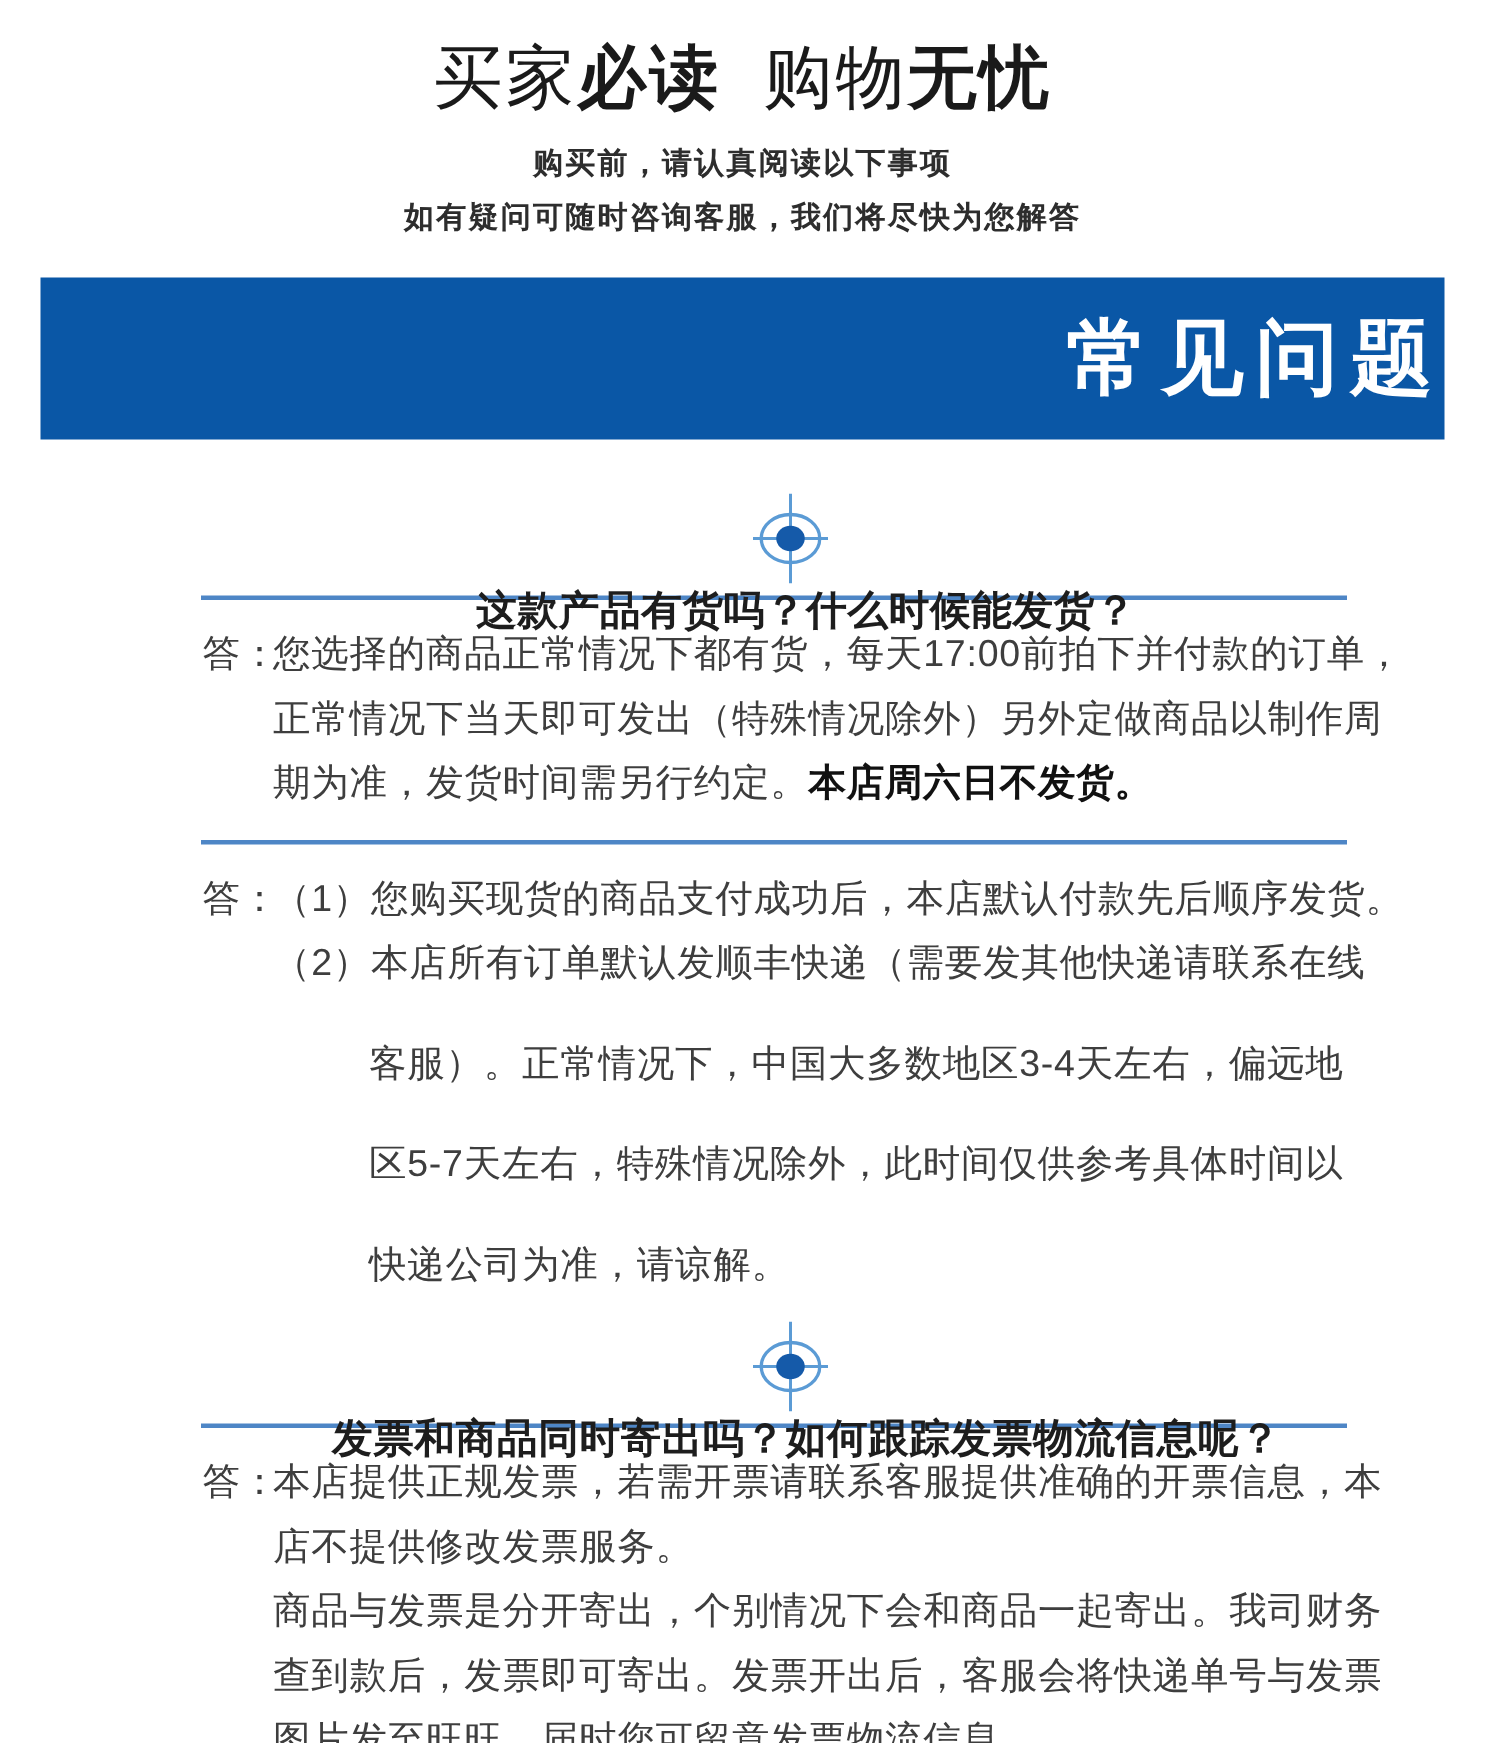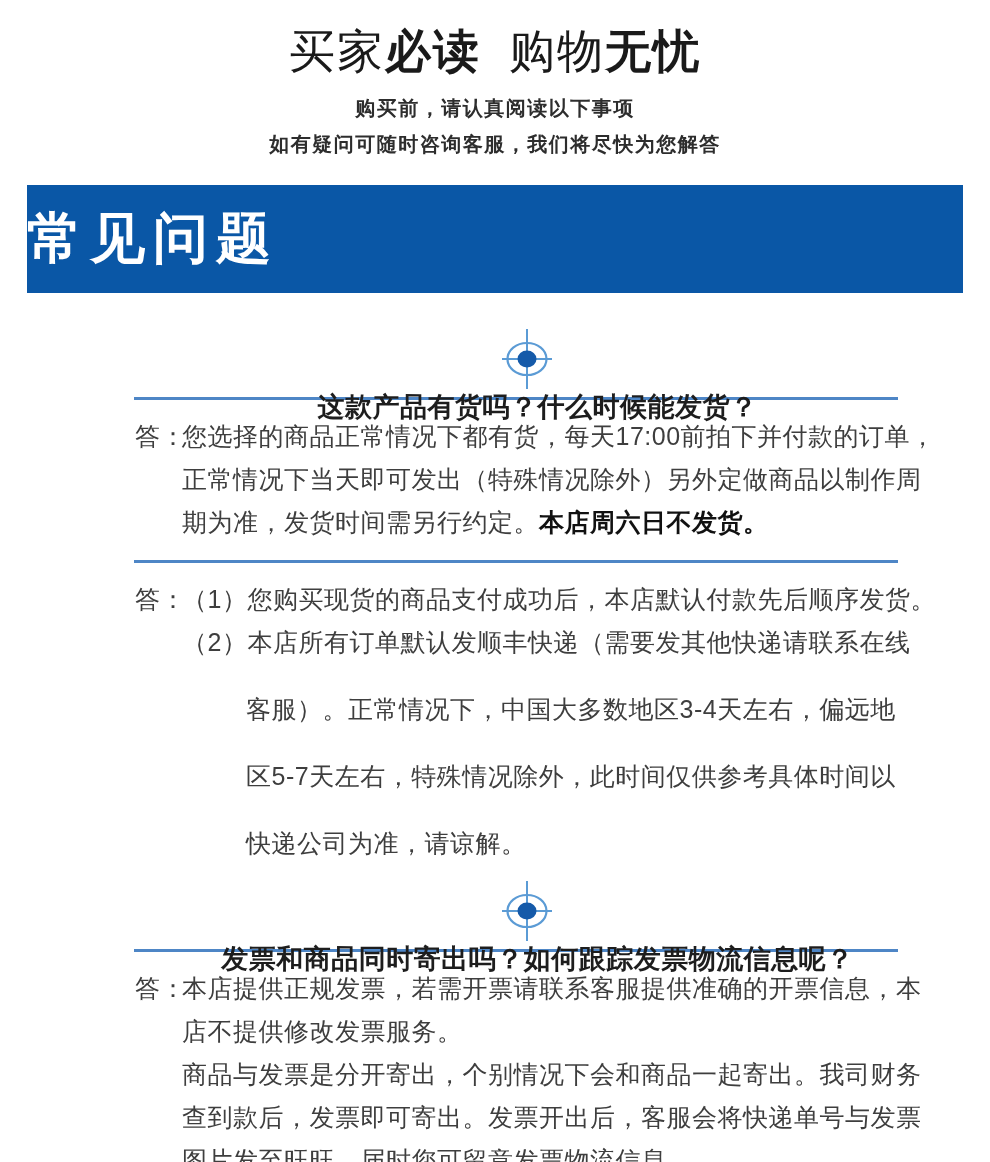--- a/index.html
+++ b/index.html
@@ -46,21 +46,21 @@
 
   
   .banner {
     width: 936px;
     height: 108px;
     margin: 27px auto 16px;
     background: #0a57a6;
     color: #ffffff;
     display: flex;
     align-items: center;
-    justify-content: flex-start;
+    justify-content: flex-end;
     font-size: 55px;
     font-weight: 700;
     letter-spacing: 8px;
   }
 
   
   .faq { margin: 36px 0 0 63px; }
   .faq + .faq { margin-top: 16px; }
 
   .q-row { display: flex; align-items: center; height: 60px; flex-direction: column; }

